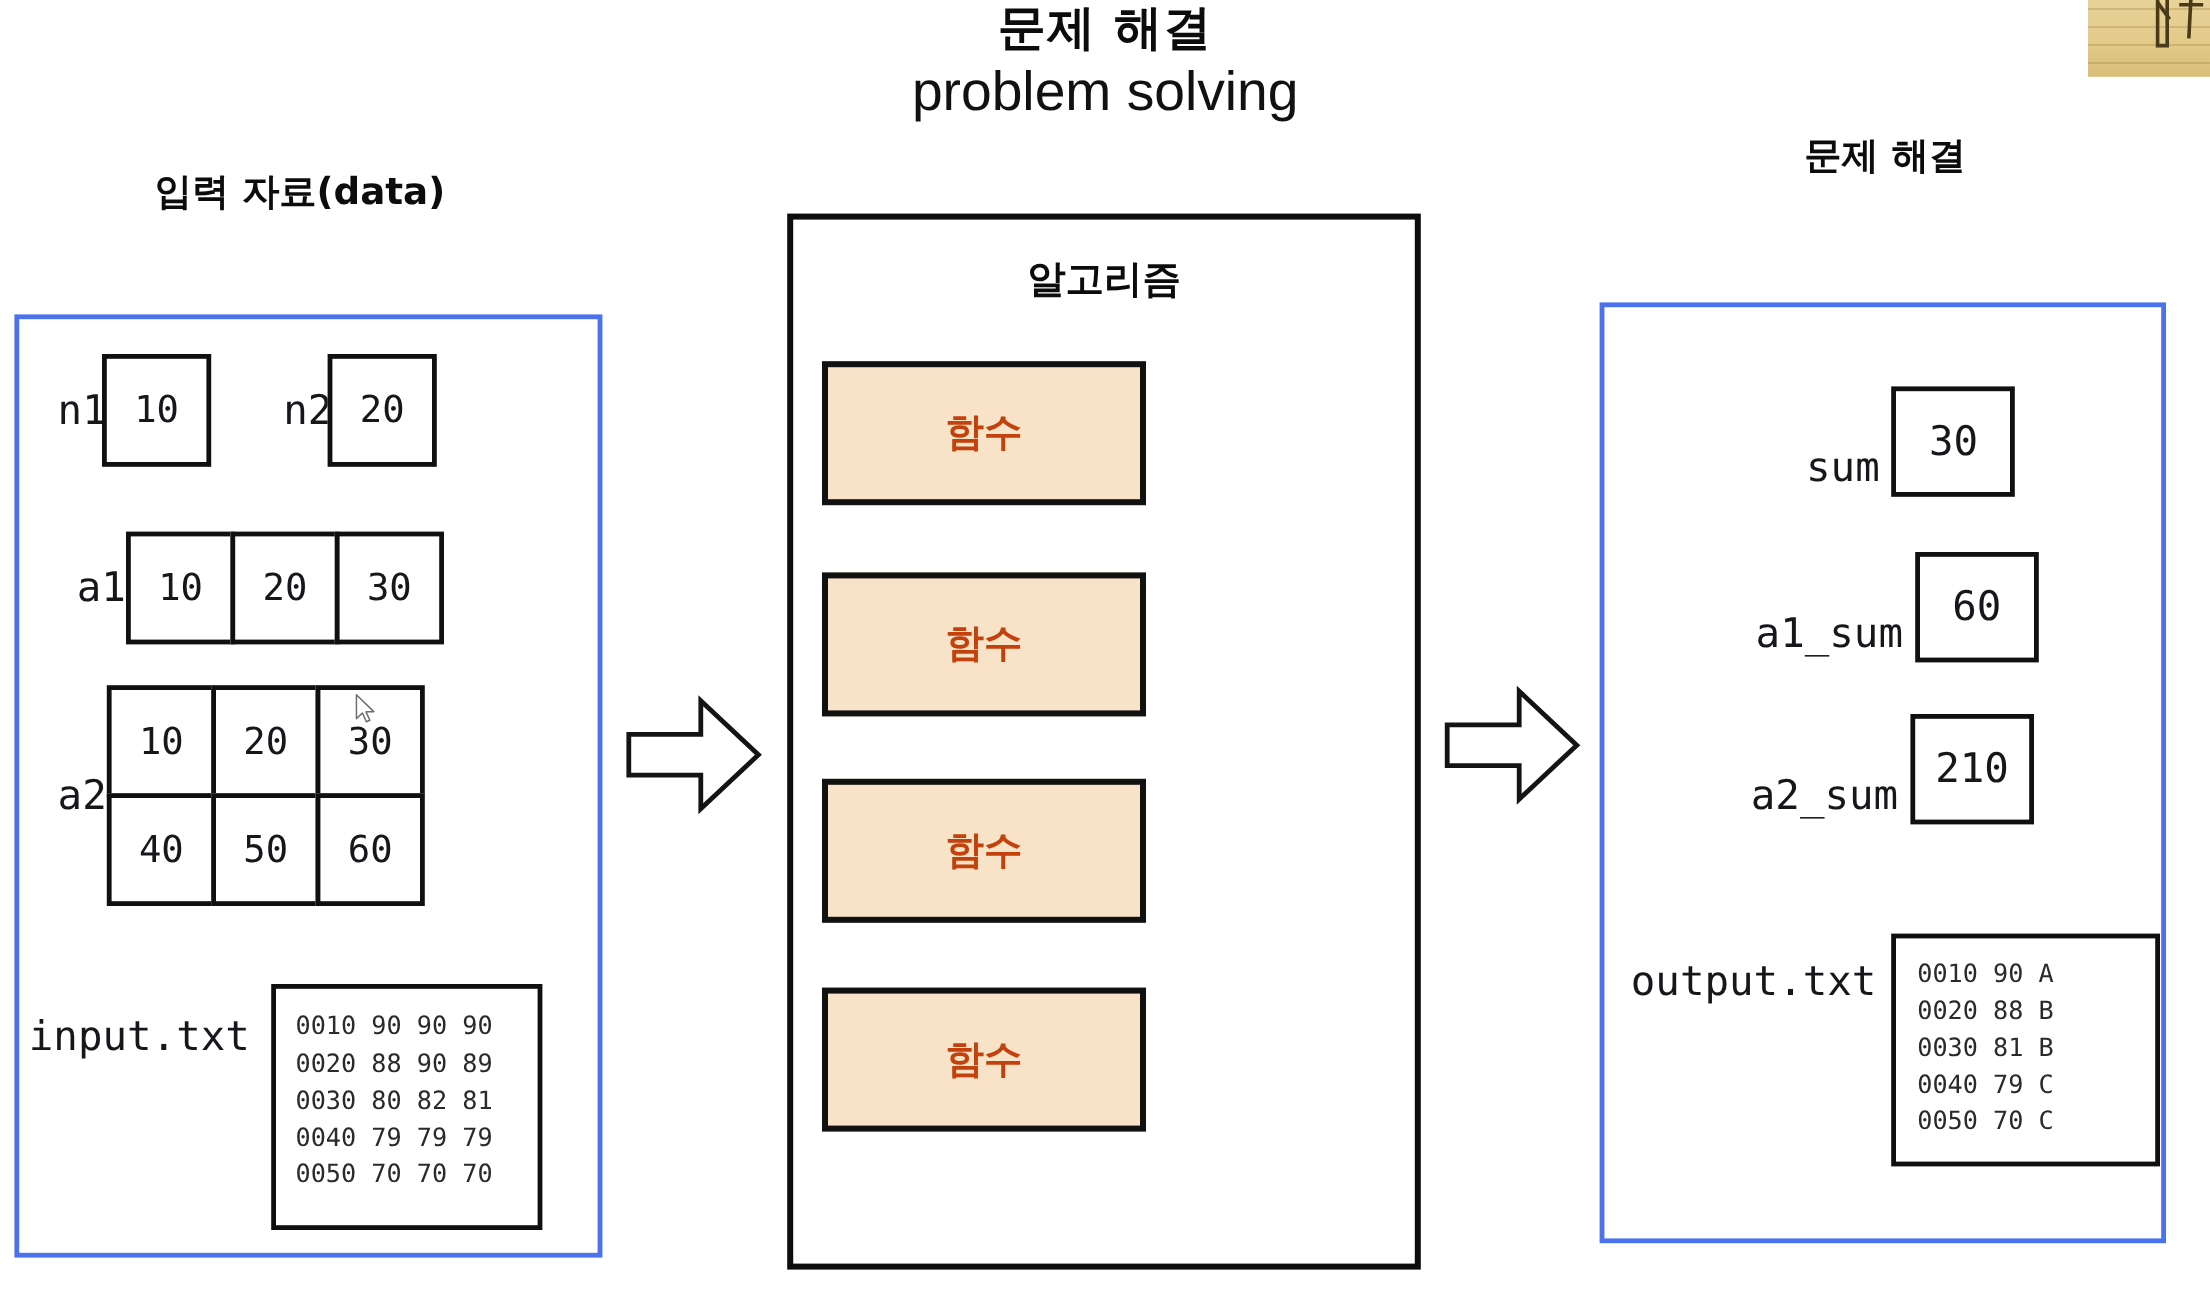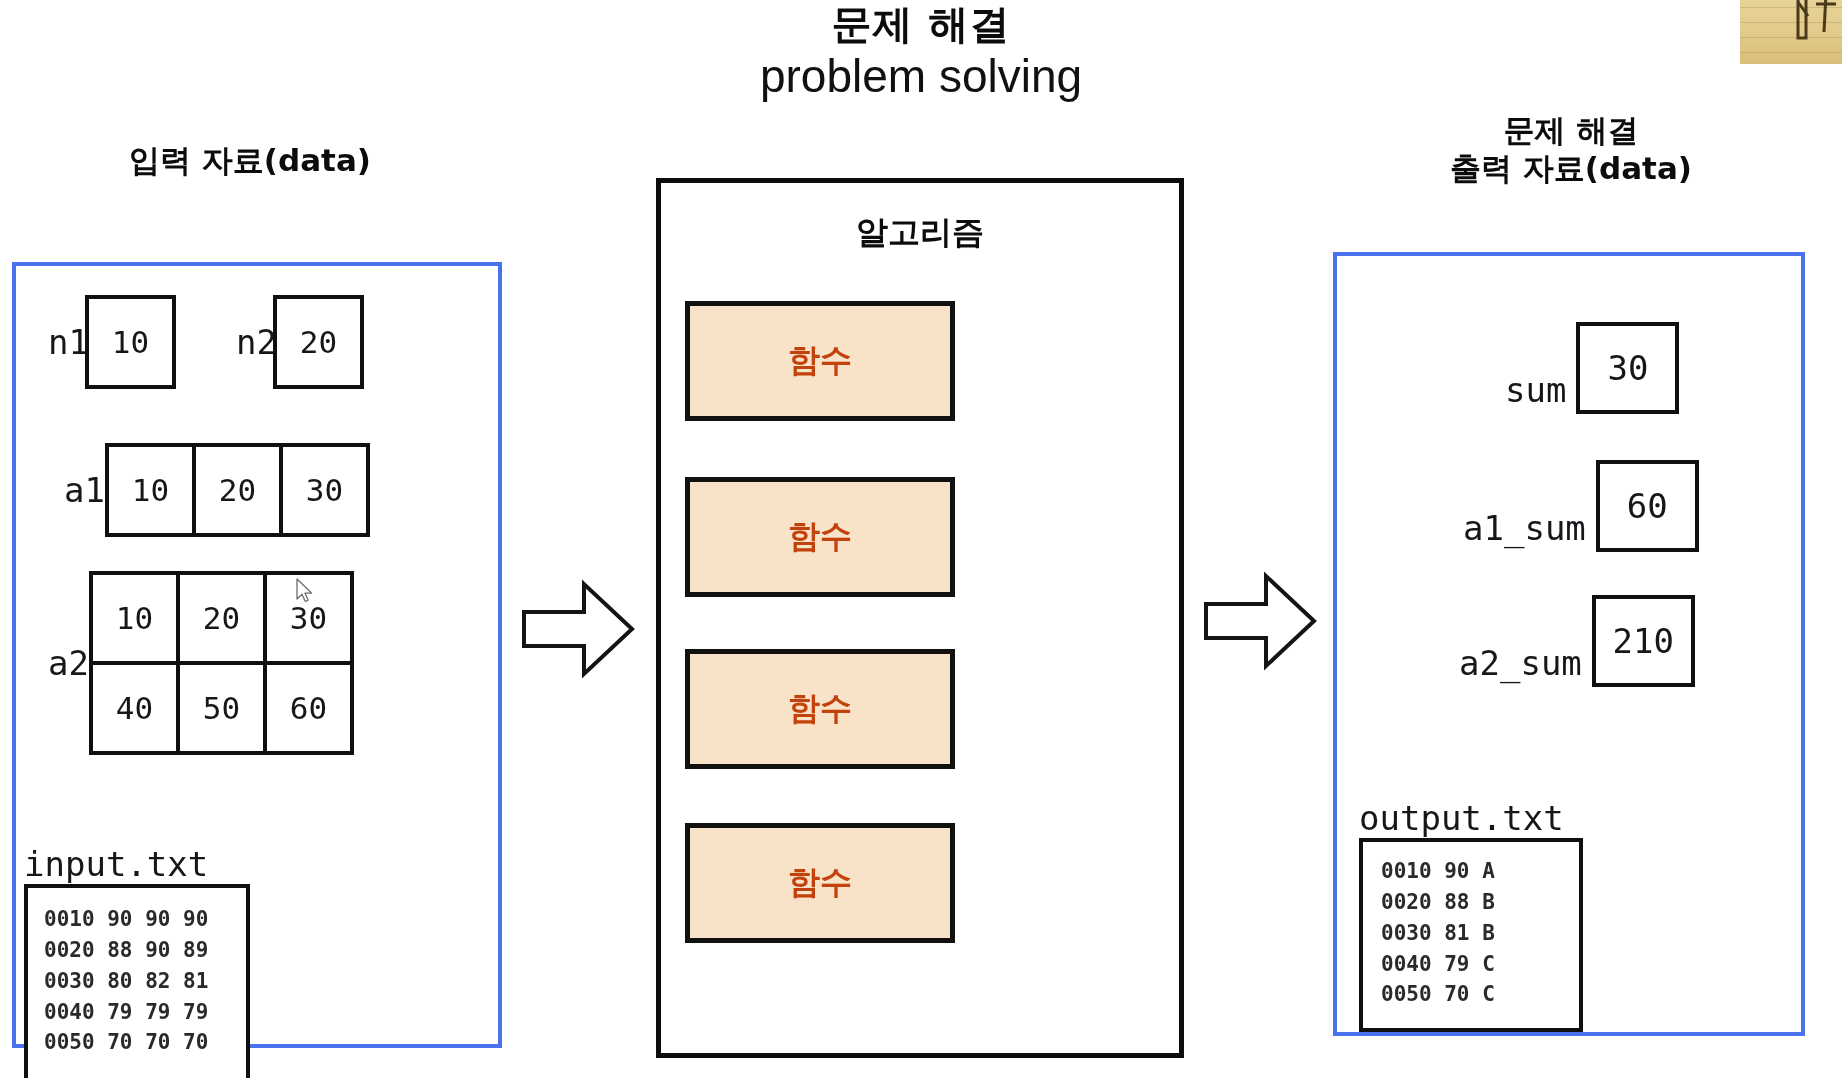--- a/index.html
+++ b/index.html
@@ -146,36 +146,35 @@
   #row-n1 { left: 48px;  top: 295px; }
   #row-n2 { left: 236px; top: 295px; }
   #row-a1 { left: 64px;  top: 430px; margin-top: 13px; }
   #row-a2 { left: 48px;  top: 571px; }
 
   
   .file-row {
     position: absolute;
     display: flex;
     align-items: flex-start;
-    flex-direction: column;
   }
   .file-label {
     font-family: "DejaVu Sans Mono", monospace;
     font-size: 34px;
     color: #15171a;
     white-space: nowrap;
     padding-top: 24px;
   }
   .file-box {
     border: 4px solid #0f0f0f;
     background: #ffffff;
     box-sizing: border-box;
     font-family: "DejaVu Sans Mono", monospace;
     font-size: 21px;
-    font-weight: bold;
+    font-weight: normal;
     line-height: 1.47;
     color: #2a2a2a;
     white-space: pre;
   }
   #input-file-row { left: 24px; top: 820px; }
   #input-file-row .file-label { margin-right: 18px; }
   #input-file-box {
     width: 226px;
     height: 205px;
     padding: 16px 0 0 16px;
@@ -331,21 +330,20 @@
 </div>
 
 <div id="arrow-2" class="arrow">
   <svg width="116" height="106" viewBox="0 0 116 106">
     <path d="M4 36 L64 36 L64 8 L112 53 L64 98 L64 70 L4 70 Z" fill="#ffffff" stroke="#141414" stroke-width="4" stroke-linejoin="miter"></path>
   </svg>
 </div>
 
 <div id="right-heading" class="panel-heading">
   <div>문제 해결</div>
-  <div>출력 자료(data)</div>
 </div>
 
 <div id="right-panel" class="panel-blue"></div>
 
 <div id="row-sum" class="var-row">
   <span class="out-label">sum</span>
   <span class="out-box">30</span>
 </div>
 
 <div id="row-a1-sum" class="var-row">

